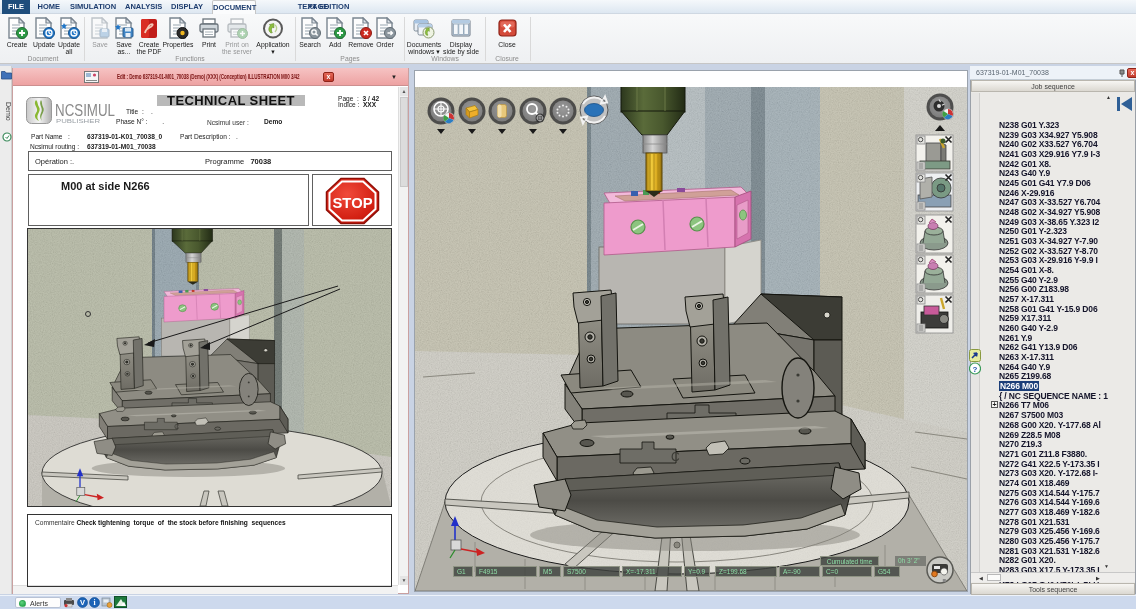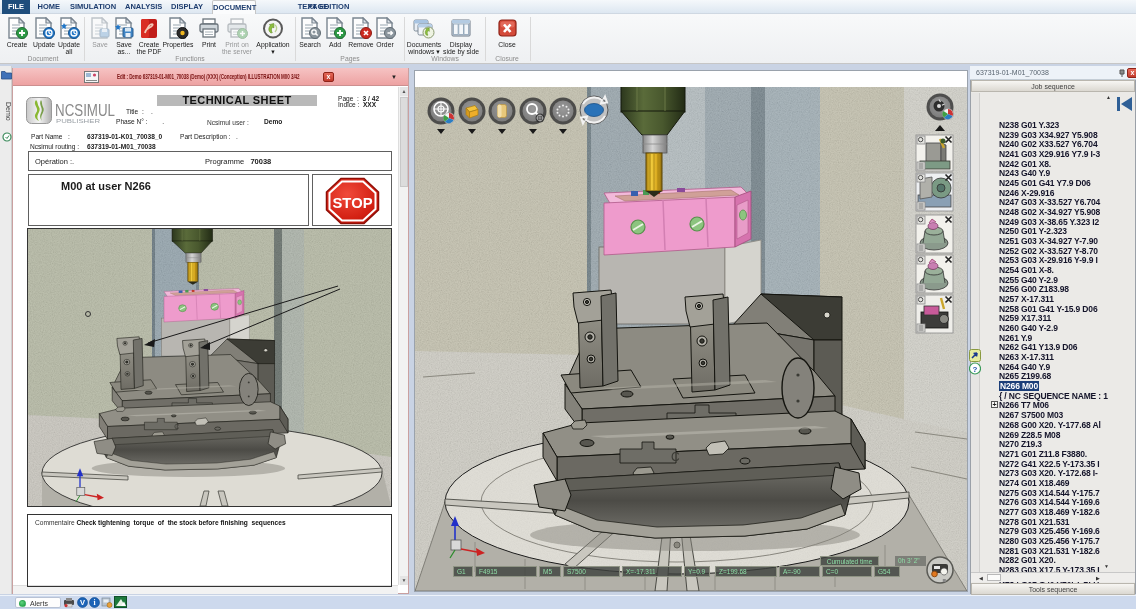--- a/index.html
+++ b/index.html
@@ -221,37 +221,37 @@
             <stop offset="0.5" stop-color="#f4f4f4"></stop>
             <stop offset="1" stop-color="#b0b0b0"></stop>
           </linearGradient>
         </defs>
       <rect x="0.5" y="0.5" width="25" height="26" rx="5" fill="url(#lgq)" stroke="#999"></rect>
       <path d="M10,3 c-4,5 4,8 0,13 c-3,4 1,7 3,8 c-5,-6 3,-9 0,-14 c-2,-4 -1,-5 -3,-7 z" fill="#8ab832"></path>
       <path d="M15,3 c-3,5 3,8 0,13 c-2,4 0,6 1,8 c-3,-6 4,-9 1,-14 c-1.5,-3 -0.5,-5 -2,-7 z" fill="#5d8c22" opacity="0.8"></path>
       <text x="29" y="19" font-size="16" fill="#8a8a8a" font-family="Liberation Sans" textLength="60" lengthAdjust="spacingAndGlyphs">NCSIMUL</text>
       <text x="30" y="25.5" font-size="5.4" fill="#9aa0a6" font-family="Liberation Sans" textLength="44" lengthAdjust="spacingAndGlyphs">PUBLISHER</text>
     </svg>
-    <div class="abs" style="left:157px;top:95px;width:160px;height:11px;background:#b9b9b9;color:#111;font-size:11px;font-weight:bold;text-align:center;line-height:11px;letter-spacing:0.4px;">TECHNICAL SHEET</div>
+    <div class="abs" style="left:157px;top:95px;width:148px;height:11px;background:#b9b9b9;color:#111;font-size:13px;font-weight:bold;text-align:center;line-height:11px;letter-spacing:0.4px;">TECHNICAL SHEET</div>
     <div class="pgtext" style="left:338px;top:95px;">Page&nbsp; :&nbsp; <span class="b">3 / 42</span></div>
     <div class="pgtext" style="left:338px;top:101px;">Indice :&nbsp; <span class="b">XXX</span></div>
     <div class="pgtext" style="left:126px;top:108px;">Title&nbsp; :&nbsp;&nbsp;&nbsp; .</div>
     <div class="pgtext" style="left:116px;top:118px;">Phase N° :&nbsp;&nbsp;&nbsp;&nbsp;&nbsp;&nbsp;&nbsp; .</div>
     <div class="pgtext" style="left:207px;top:119px;color:#333;">Ncsimul user :</div>
     <div class="pgtext b" style="left:264px;top:118px;">Demo</div>
     <div class="pgtext" style="left:31px;top:133px;">Part Name&nbsp;&nbsp; :</div>
     <div class="pgtext b" style="left:87px;top:133px;">637319-01-K01_70038_0</div>
     <div class="pgtext" style="left:180px;top:133px;">Part Description :&nbsp;&nbsp; .</div>
     <div class="pgtext" style="left:30px;top:143px;">Ncsimul routing :</div>
     <div class="pgtext b" style="left:87px;top:143px;">637319-01-M01_70038</div>
     <div class="fbox" style="left:28px;top:151px;width:364px;height:20px;"></div>
     <div class="pgtext" style="left:35px;top:157px;font-size:7.5px;">Opération :.</div>
     <div class="pgtext" style="left:205px;top:157px;font-size:7.5px;">Programme&nbsp;&nbsp; <span class="b">70038</span></div>
     <div class="fbox" style="left:28px;top:174px;width:281px;height:52px;"></div>
-    <div class="pgtext b" style="left:61px;top:180px;font-size:11px;">M00 at user N266</div>
+    <div class="pgtext b" style="left:61px;top:180px;font-size:11px;">M00 at side N266</div>
     <div class="fbox" style="left:312px;top:174px;width:80px;height:52px;"></div>
     <svg class="abs" style="left:325px;top:177px;" width="55" height="48" viewBox="0 0 55 48">
       <defs>
           <radialGradient id="stg" cx="0.4" cy="0.35" r="0.8">
             <stop offset="0" stop-color="#f04a3a"></stop>
             <stop offset="0.7" stop-color="#d21f12"></stop>
             <stop offset="1" stop-color="#a81208"></stop>
           </radialGradient>
         </defs>
       <polygon points="16,1.5 39,1.5 53.5,15 53.5,33 39,46.5 16,46.5 1.5,33 1.5,15" fill="url(#stg)" stroke="#8f0e06" stroke-width="1.5"></polygon>

